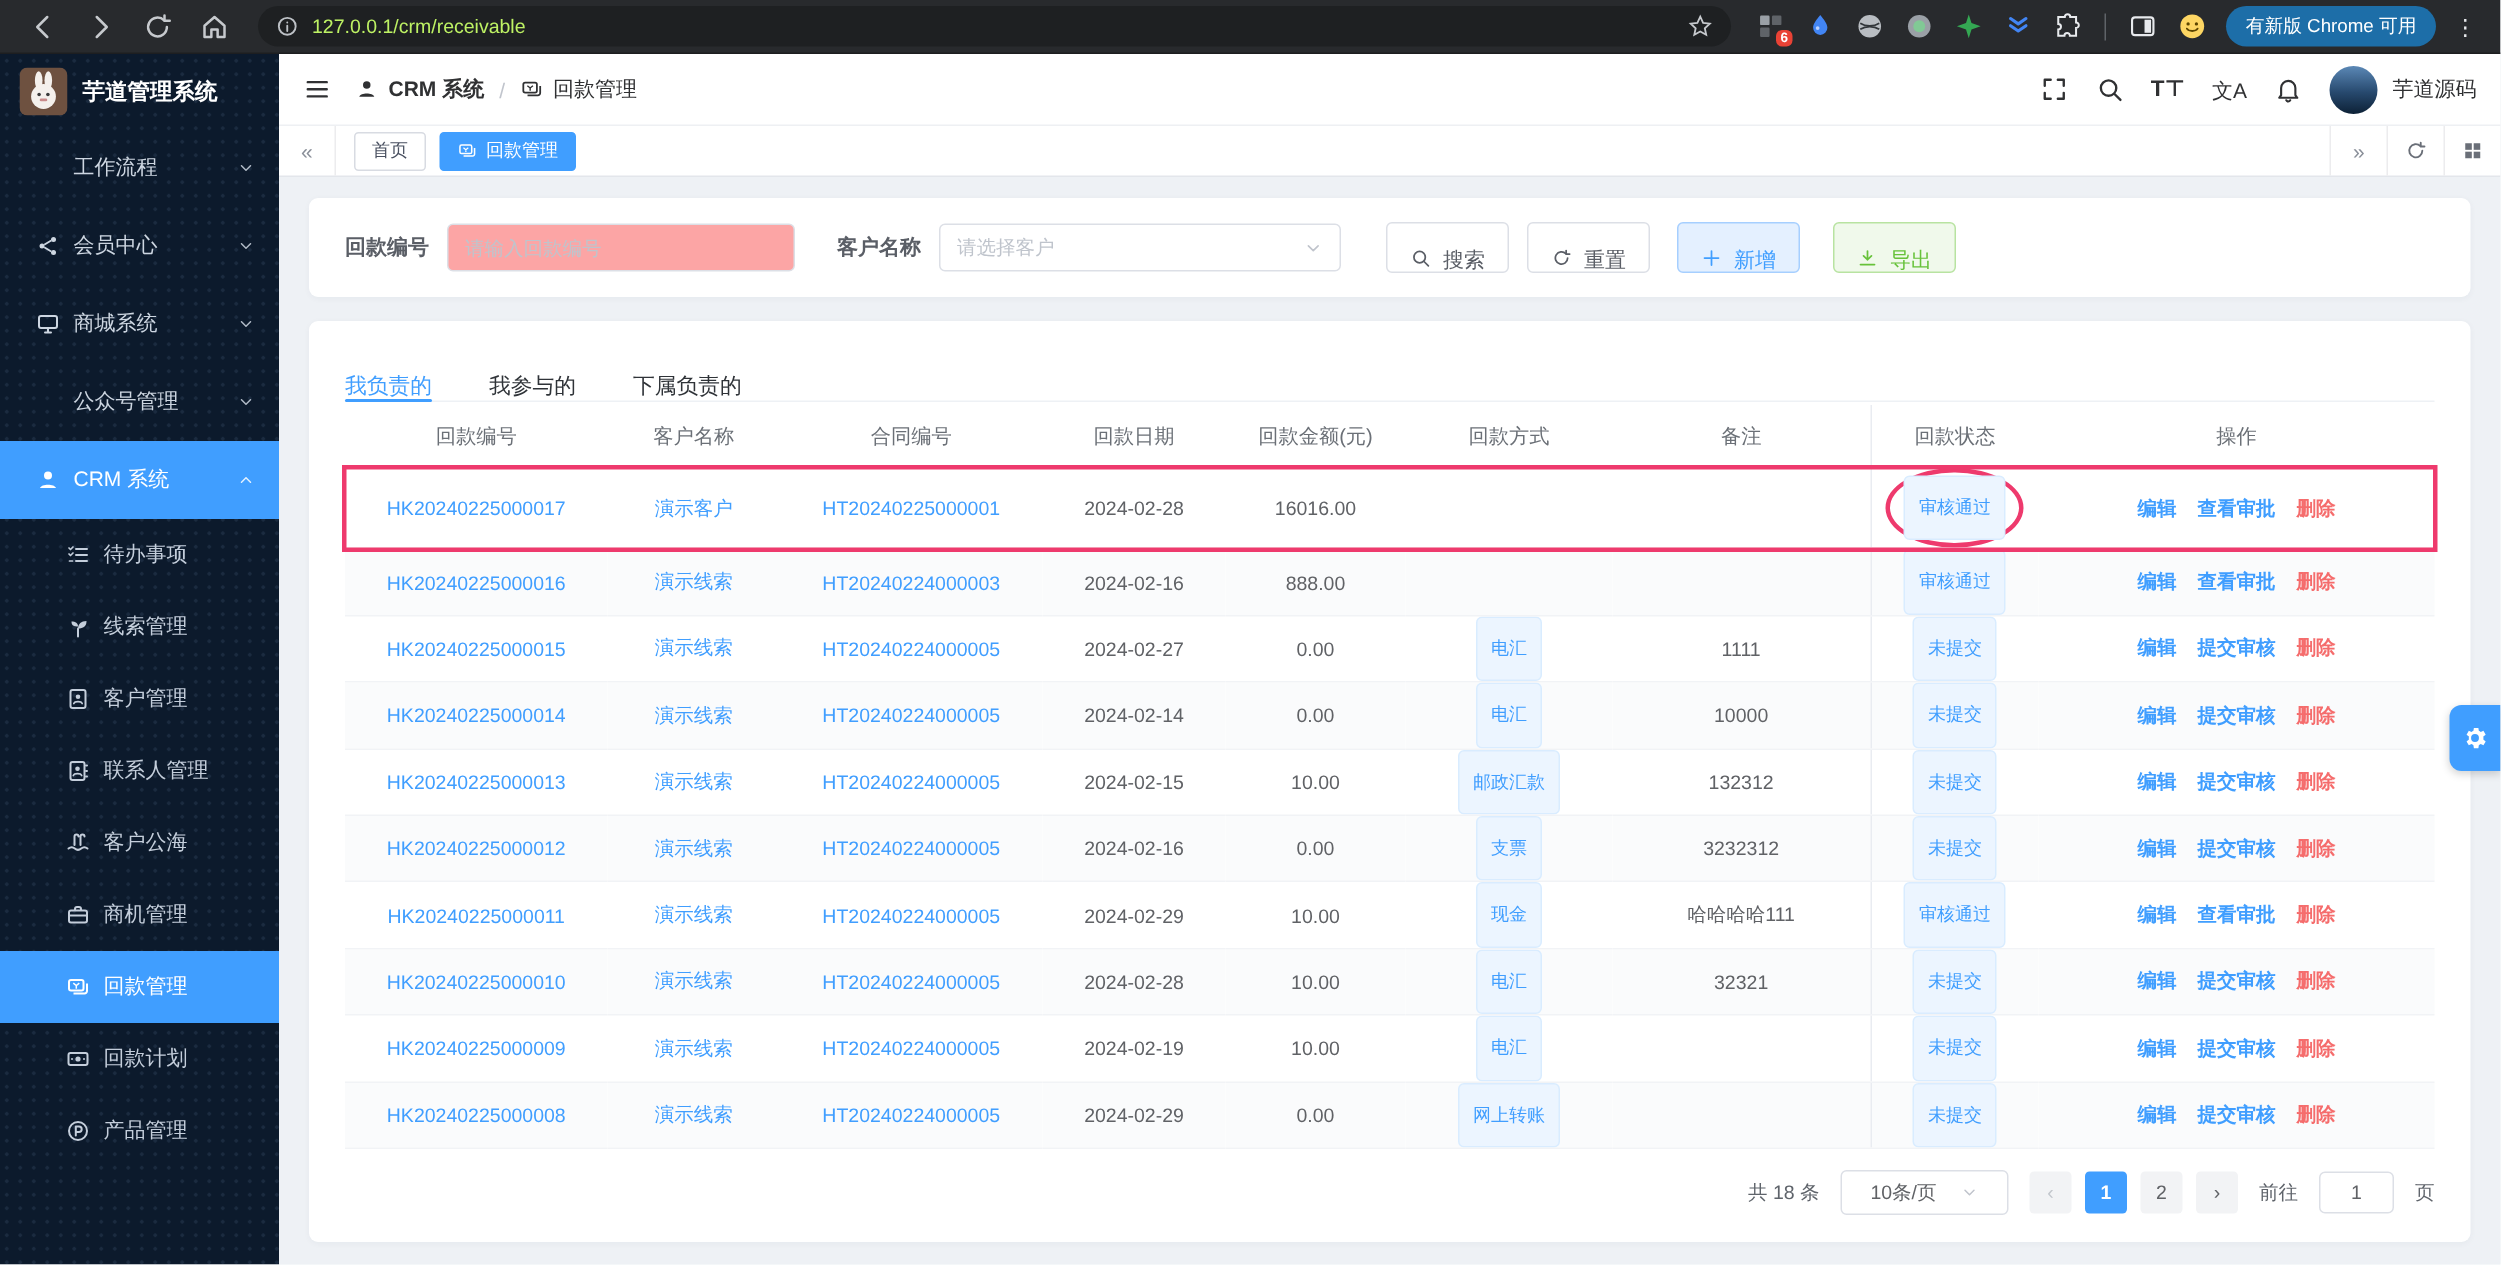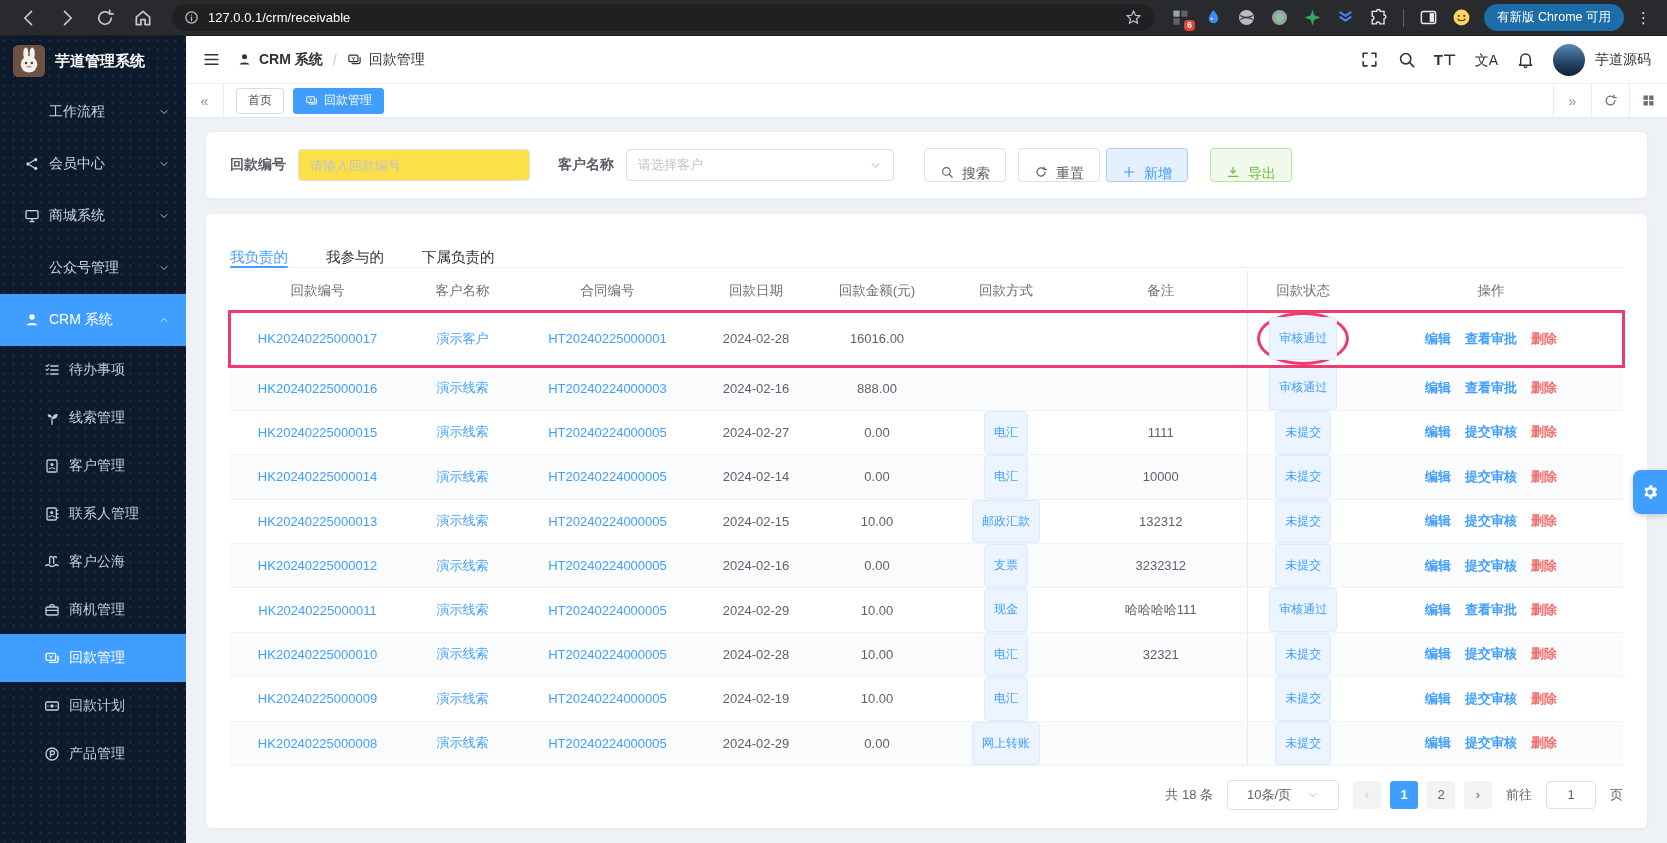--- a/index.html
+++ b/index.html
@@ -6,21 +6,21 @@
   html,body{width:1667px;height:843px;overflow:hidden}
   body{font-family:"Liberation Sans","DejaVu Sans",sans-serif;background:#eef1f5;position:relative}
   .icon{display:inline-flex}
   .icon svg{width:100%;height:100%;display:block}
 
   
   .browser-bar{height:36px;background:#282a2d;display:flex;align-items:center;padding:0 10px;border-bottom:1px solid #1d1e20}
   .bnav{width:20px;height:20px;color:#c6c9cd;margin:0 9px;cursor:pointer}
   .url-pill{flex:1;height:27px;background:#1e2022;border-radius:14px;display:flex;align-items:center;padding:0 12px;margin:0 10px;gap:9px;min-width:0}
   .site-info{width:15px;height:15px;color:#bdc1c6;flex-shrink:0}
-  .url-text{color:#ffffff;font-size:13px;white-space:nowrap;overflow:hidden;flex:1}
+  .url-text{color:#bef264;font-size:13px;white-space:nowrap;overflow:hidden;flex:1}
   .url-star{width:17px;height:17px;color:#c6c9cd;flex-shrink:0;cursor:pointer}
   .ext{width:19px;height:19px;margin:0 7px;position:relative;cursor:pointer}
   .ext-badge{position:absolute;right:-5px;bottom:-4px;background:#e94235;color:#fff;font-size:9px;border-radius:4px;padding:0 3px;line-height:11px;font-weight:bold}
   .ext-divider{width:1px;height:18px;background:#5f6368;margin:0 8px}
   .update-pill{height:27px;border-radius:14px;background:#1d6ea8;color:#fff;font-size:12.5px;display:flex;align-items:center;padding:0 13px;margin:0 6px;white-space:nowrap;cursor:pointer}
   .dots3{color:#e8eaed;font-size:15px;margin:0 6px;cursor:pointer;letter-spacing:0}
 
   
   .app-row{display:flex;height:807px}
   .sidebar{width:186px;flex-shrink:0;background-color:#0c1a2c;background-image:radial-gradient(rgba(130,160,200,.13) 1px,transparent 1.2px);background-size:9px 9px;overflow:hidden}
@@ -61,21 +61,21 @@
   .tb-side .icon{width:15px;height:15px;color:#6a6f78}
   .tags-list{flex:1;display:flex;align-items:center;gap:9px;padding:0 12px}
   .tag{height:26px;display:inline-flex;align-items:center;padding:0 11px;border:1px solid #d8dbe2;background:#fff;font-size:12px;color:#495060;border-radius:3px;gap:6px;cursor:pointer;white-space:nowrap}
   .tag.active{background:#409eff;border-color:#409eff;color:#fff}
   .tag .tagic{width:13px;height:13px}
 
   
   .content{flex:1;padding:14px 20px;overflow:hidden;position:relative}
   .filter-card{background:#fff;border-radius:6px;height:66px;display:flex;align-items:center;padding:0 24px;box-shadow:0 1px 4px rgba(20,40,80,.04)}
   .f-label{font-size:14px;color:#5a5e66;margin-right:12px;white-space:nowrap;font-weight:bold}
-  .f-input{width:232px;height:32px;border:1px solid #dcdfe6;border-radius:4px;padding:0 11px;font-size:13px;color:#606266;outline:none;background:#fde047}
+  .f-input{width:232px;height:32px;border:1px solid #dcdfe6;border-radius:4px;padding:0 11px;font-size:13px;color:#606266;outline:none;background:#fca5a5}
   .f-input::placeholder{color:#bfc4cc}
   .f-select{width:268px;height:32px;border:1px solid #dcdfe6;border-radius:4px;display:flex;align-items:center;justify-content:space-between;padding:0 11px;color:#bfc4cc;font-size:13px;cursor:pointer;background:#fff}
   .f-select .icon{width:13px;height:13px;color:#c0c4cc}
   .btn{height:32px;border:1px solid #dcdfe6;border-radius:4px;background:#fff;display:inline-flex;gap:8px;padding:16px 15px;font-size:14px;color:#5a5e66;cursor:pointer;white-space:nowrap}
   .btn .bic{width:14px;height:14px}
   .btn.primary-plain{background:#e4f0ff;border-color:#a6cfff;color:#409eff}
   .btn.success-plain{background:#f0f9eb;border-color:#b8e3a1;color:#67c23a}
 
   .table-card{margin-top:16px;background:#fff;border-radius:6px;padding:10px 24px 18px;box-shadow:0 1px 4px rgba(20,40,80,.04)}
   .tabs-row{display:flex;gap:38px;border-bottom:1px solid #eef1f5;height:44px;align-items:stretch}
@@ -493,21 +493,21 @@
         </button>
         <button class="btn" style="margin-left:12px">
           <span class="icon bic">
               <svg viewBox="0 0 24 24">
                 <path d="M19 12a7 7 0 1 1-2-4.9" fill="none" stroke="currentColor" stroke-width="2" stroke-linecap="round" stroke-linejoin="round"></path>
                 <path d="M17.3 3.5v4h4" fill="none" stroke="currentColor" stroke-width="2" stroke-linecap="round" stroke-linejoin="round"></path>
               </svg>
             </span>
           <span>重置</span>
         </button>
-        <button class="btn primary-plain" style="margin-left:6px">
+        <button class="btn primary-plain" style="margin-left:18px">
           <span class="icon bic">
               <svg viewBox="0 0 24 24">
                 <path d="M12 4v16M4 12h16" fill="none" stroke="currentColor" stroke-width="2" stroke-linecap="round" stroke-linejoin="round"></path>
               </svg>
             </span>
           <span>新增</span>
         </button>
         <button class="btn success-plain" style="margin-left:22px">
           <span class="icon bic">
               <svg viewBox="0 0 24 24">

